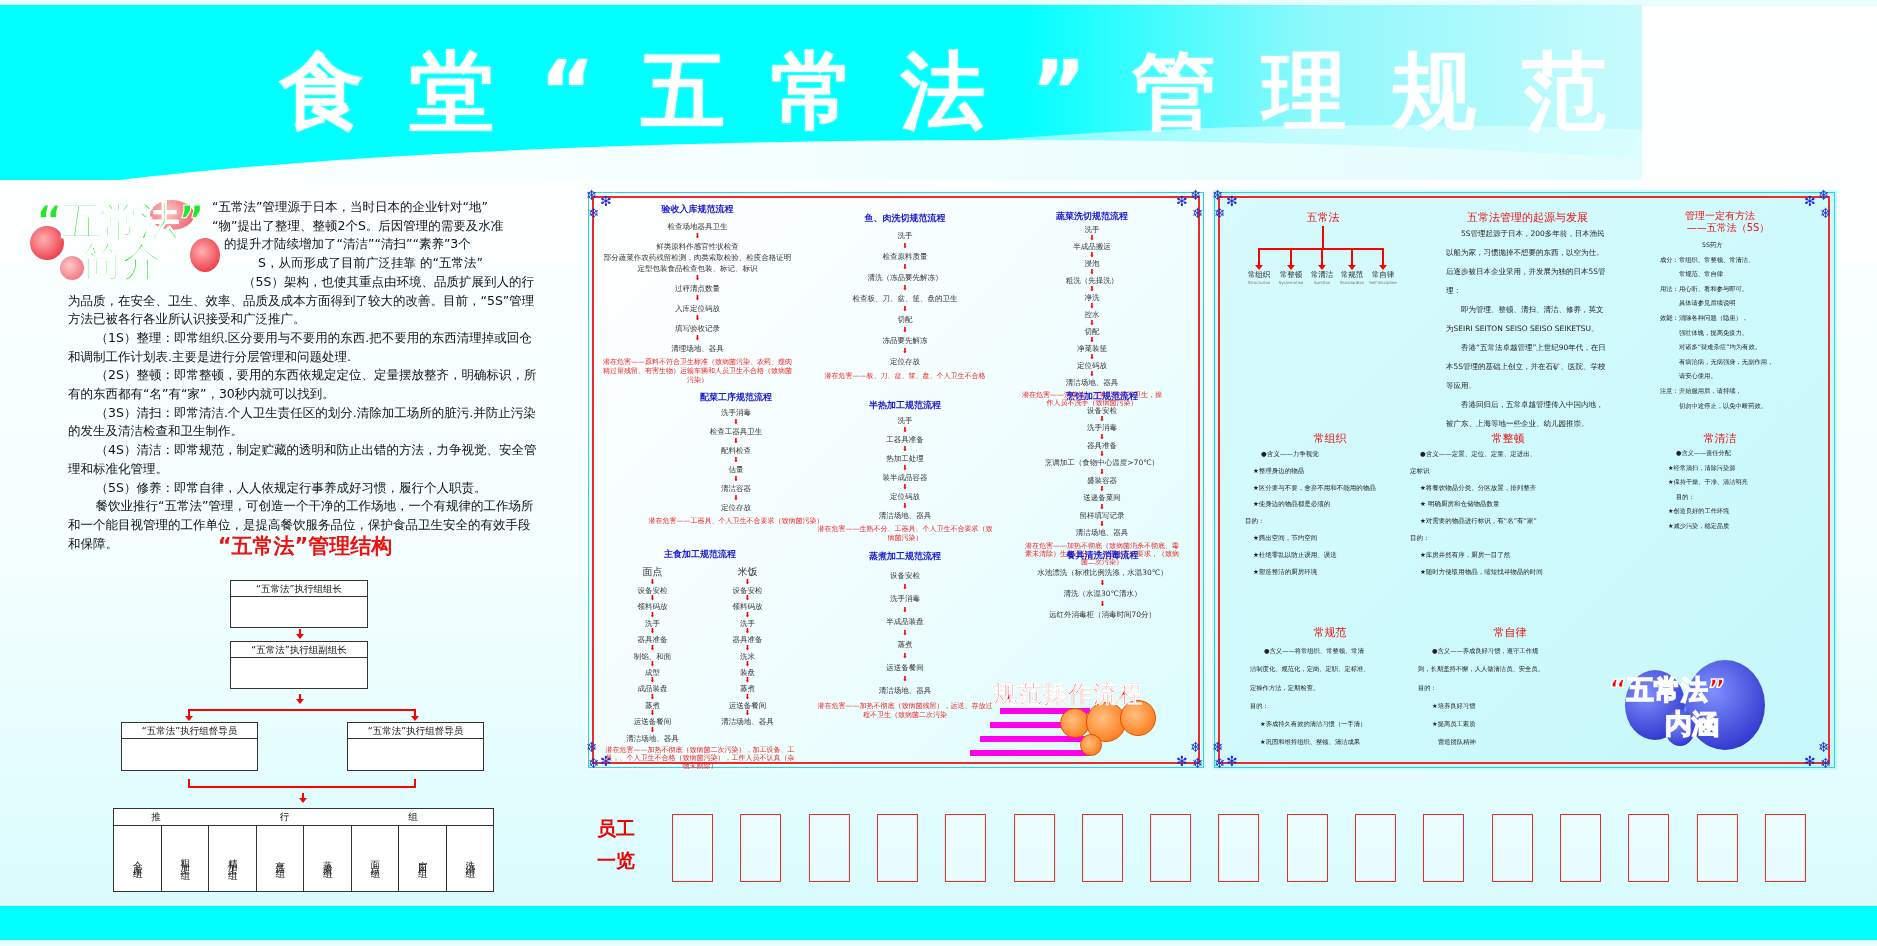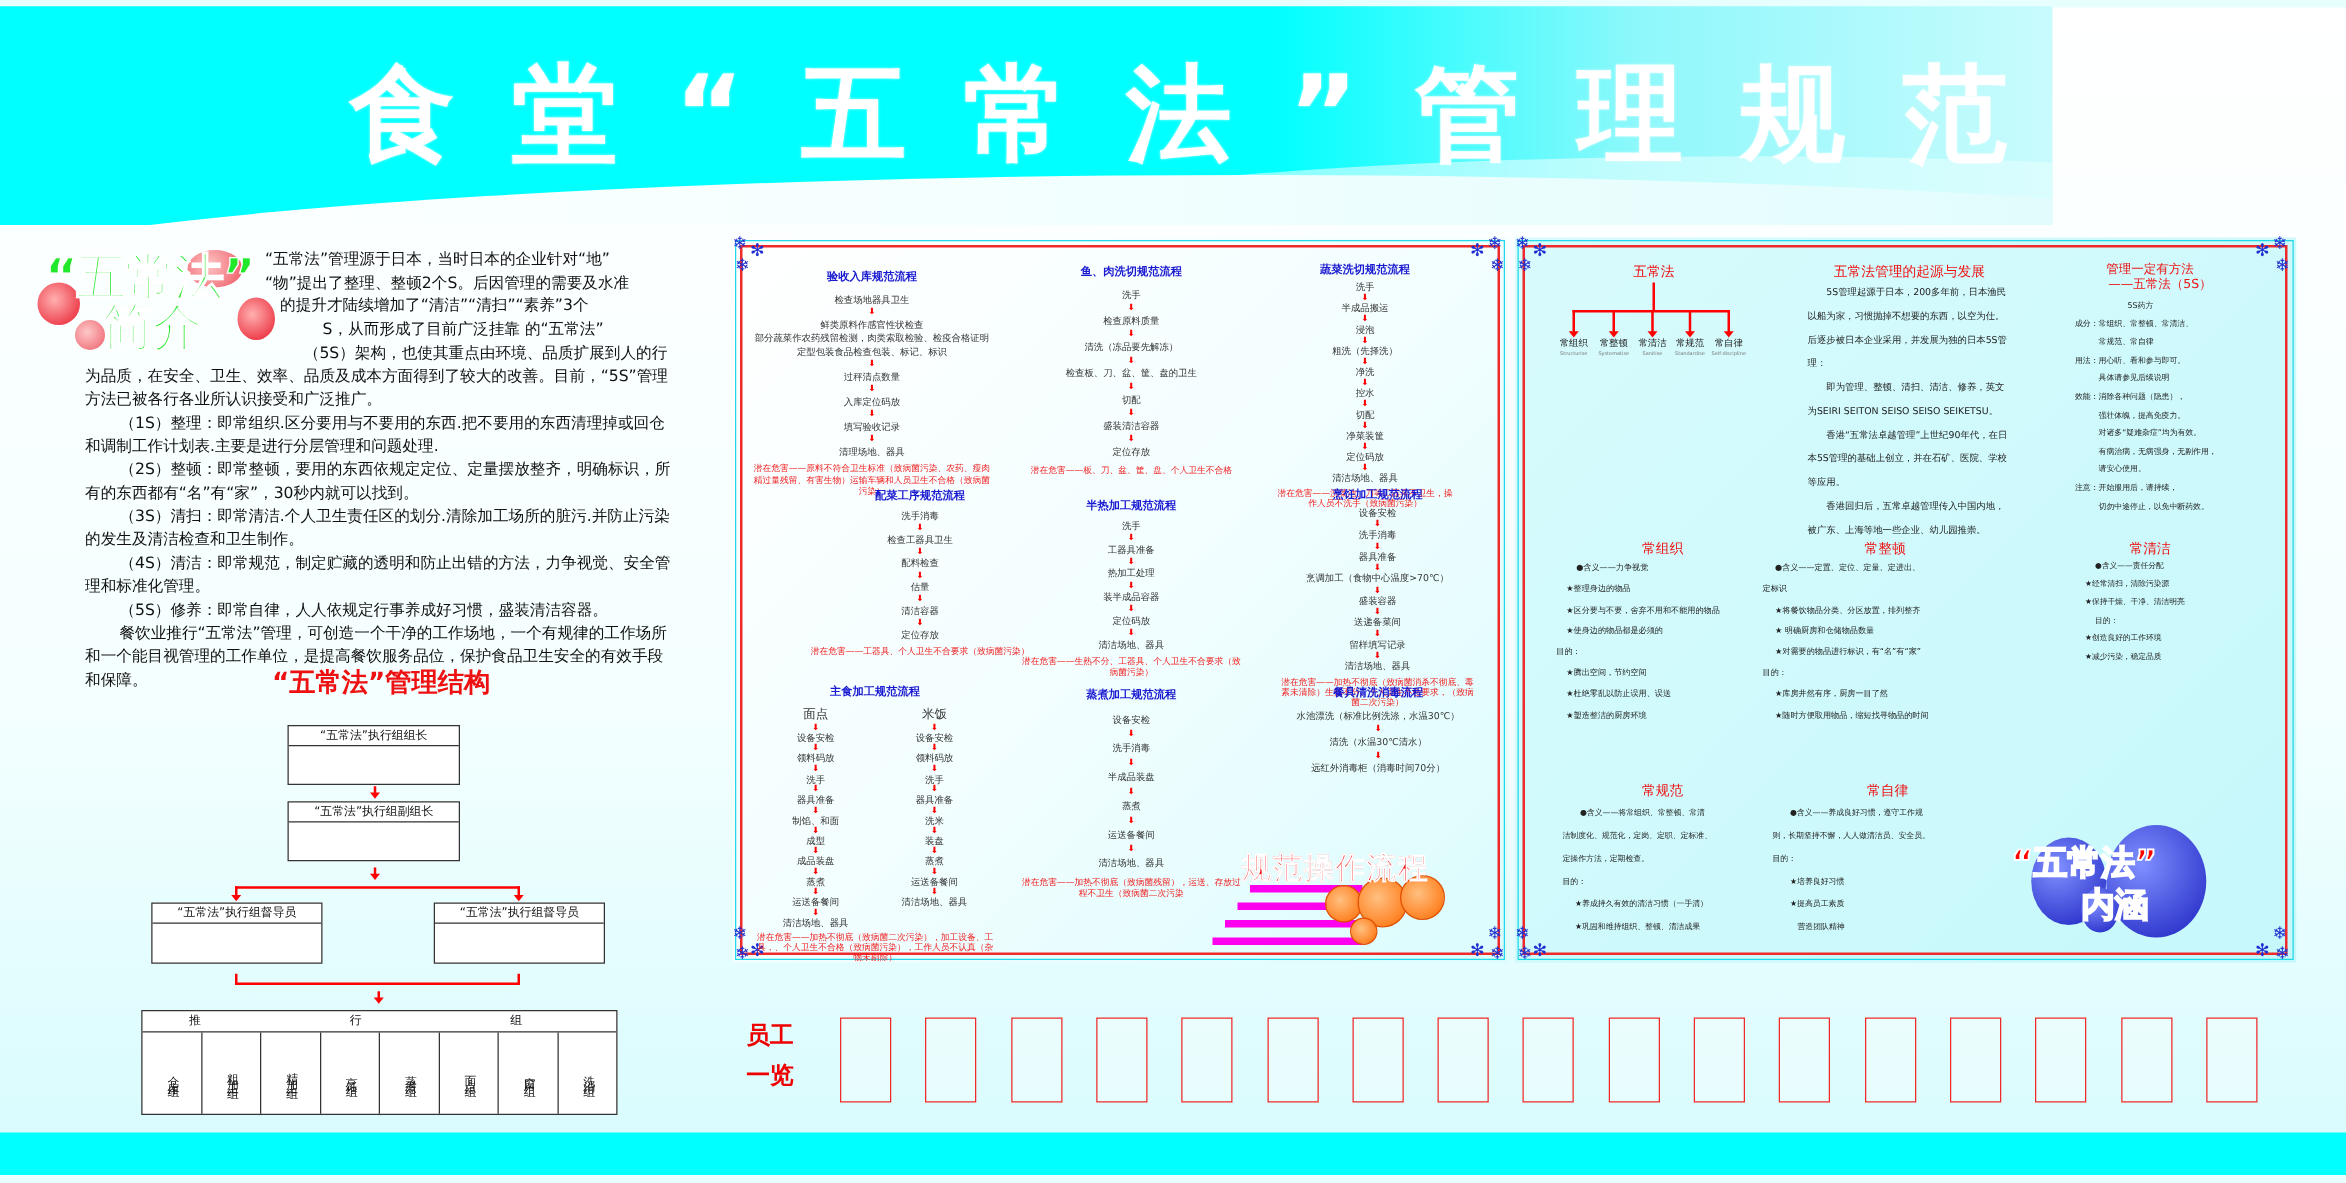--- a/index.html
+++ b/index.html
@@ -87,21 +87,21 @@
 <div class="intro-text">
   <p class="intro-first" style="padding-left:144px">“五常法”管理源于日本，当时日本的企业针对“地”</p>
   <p style="padding-left:144px">“物”提出了整理、整顿2个S。后因管理的需要及水准</p>
   <p style="padding-left:156px">的提升才陆续增加了“清洁”“清扫”“素养”3个</p>
   <p style="padding-left:190px">S，从而形成了目前广泛挂靠 的“五常法”</p>
   <p style="text-indent:175px">（5S）架构，也使其重点由环境、品质扩展到人的行为品质，在安全、卫生、效率、品质及成本方面得到了较大的改善。目前，“5S”管理方法已被各行各业所认识接受和广泛推广。</p>
   <p class="indent">（1S）整理：即常组织.区分要用与不要用的东西.把不要用的东西清理掉或回仓和调制工作计划表.主要是进行分层管理和问题处理.</p>
   <p class="indent">（2S）整顿：即常整顿，要用的东西依规定定位、定量摆放整齐，明确标识，所有的东西都有“名”有“家”，30秒内就可以找到。</p>
   <p class="indent">（3S）清扫：即常清洁.个人卫生责任区的划分.清除加工场所的脏污.并防止污染的发生及清洁检查和卫生制作。</p>
   <p class="indent">（4S）清洁：即常规范，制定贮藏的透明和防止出错的方法，力争视觉、安全管理和标准化管理。</p>
-  <p class="indent">（5S）修养：即常自律，人人依规定行事养成好习惯，盛装清洁容器。</p>
+  <p class="indent">（5S）修养：即常自律，人人依规定行事养成好习惯，履行个人职责。</p>
   <p class="indent">餐饮业推行“五常法”管理，可创造一个干净的工作场地，一个有规律的工作场所和一个能目视管理的工作单位，是提高餐饮服务品位，保护食品卫生安全的有效手段和保障。</p>
 </div>
 
 <div class="struct-title">“五常法”管理结构</div>
 <div class="org-box" style="left:230px;top:580px;width:138px;height:48px">
   <div class="hd">“五常法”执行组组长</div>
 </div>
 <div class="arrow-v" style="left:299px;top:629px;height:6px"></div>
 <div class="org-box" style="left:230px;top:641px;width:138px;height:48px">
   <div class="hd">“五常法”执行组副组长</div>
@@ -151,21 +151,21 @@
     <span style="left:2px;top:4px">❄</span>
     <span style="left:16px;top:18px">✻</span>
     <span style="left:4px;top:20px">❄</span>
   </div>
 <div class="corner" style="left:1172px;top:736px">
     <span style="left:18px;top:4px">❄</span>
     <span style="left:4px;top:18px">✻</span>
     <span style="left:20px;top:20px">❄</span>
   </div>
 
-<div class="flow" style="left:600px;top:217px;width:195px">
+<div class="flow" style="left:600px;top:204px;width:195px">
   <div class="ft">验收入库规范流程</div>
   <span class="step">检查场地器具卫生</span>
     <span class="ar">⬇</span>
   <span class="step" style="white-space:pre-line">鲜类原料作感官性状检查
 部分蔬菜作农药残留检测，肉类索取检验、检疫合格证明
 定型包装食品检查包装、标记、标识</span>
     <span class="ar">⬇</span>
   <span class="step">过秤清点数量</span>
     <span class="ar">⬇</span>
   <span class="step">入库定位码放</span>
@@ -181,21 +181,21 @@
   <span class="step">洗手</span>
     <span class="ar">⬇</span>
   <span class="step">检查原料质量</span>
     <span class="ar">⬇</span>
   <span class="step">清洗（冻品要先解冻）</span>
     <span class="ar">⬇</span>
   <span class="step">检查板、刀、盆、筐、盘的卫生</span>
     <span class="ar">⬇</span>
   <span class="step">切配</span>
     <span class="ar">⬇</span>
-  <span class="step">盛装清洁容器</span>
+  <span class="step">冻品要先解冻</span>
     <span class="ar">⬇</span>
   <span class="step">定位存放</span>
   <div class="risk">潜在危害——板、刀、盆、筐、盘、个人卫生不合格</div>
 </div>
 
 <div class="flow" style="left:1022px;top:212px;width:140px;line-height:8px">
   <div class="ft">蔬菜洗切规范流程</div>
   <span class="step">洗手</span>
     <span class="ar">⬇</span>
   <span class="step">半成品搬运</span>

